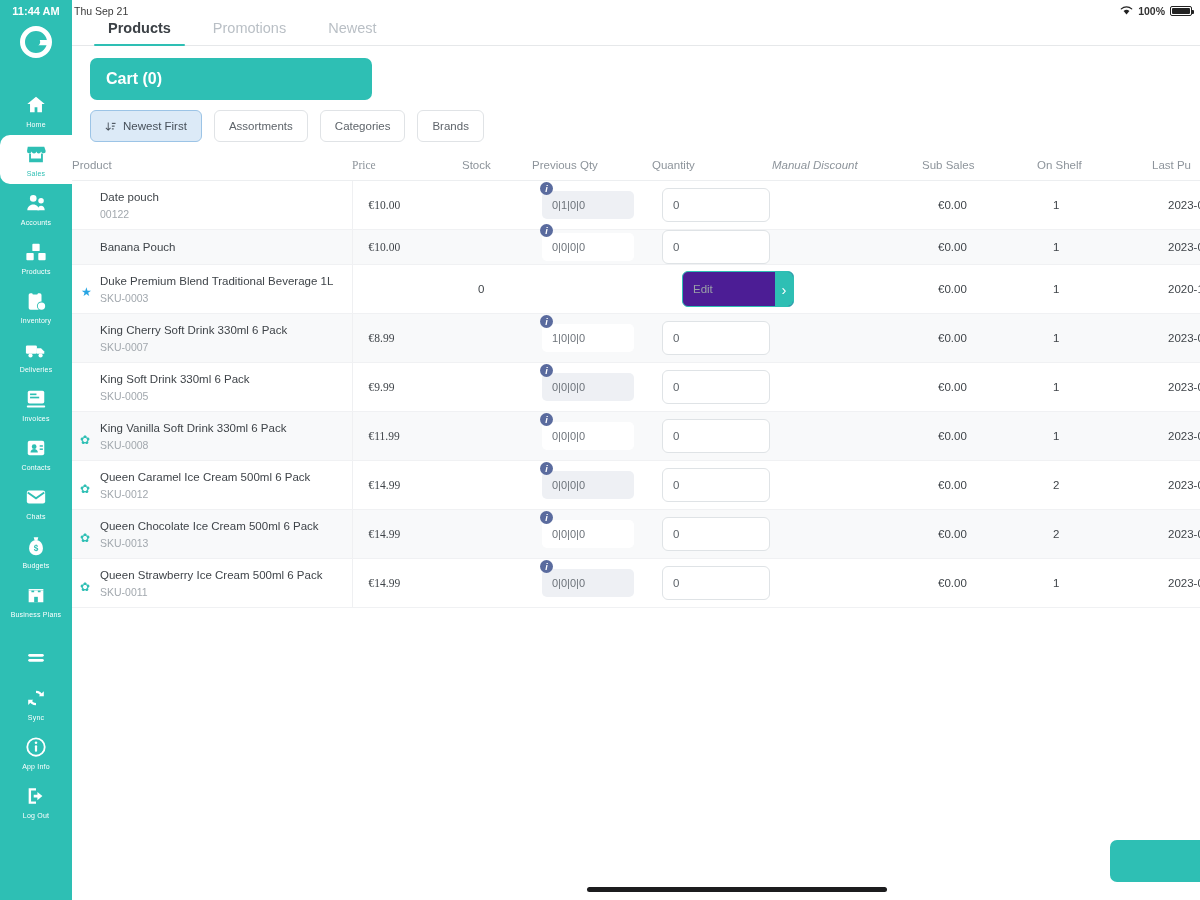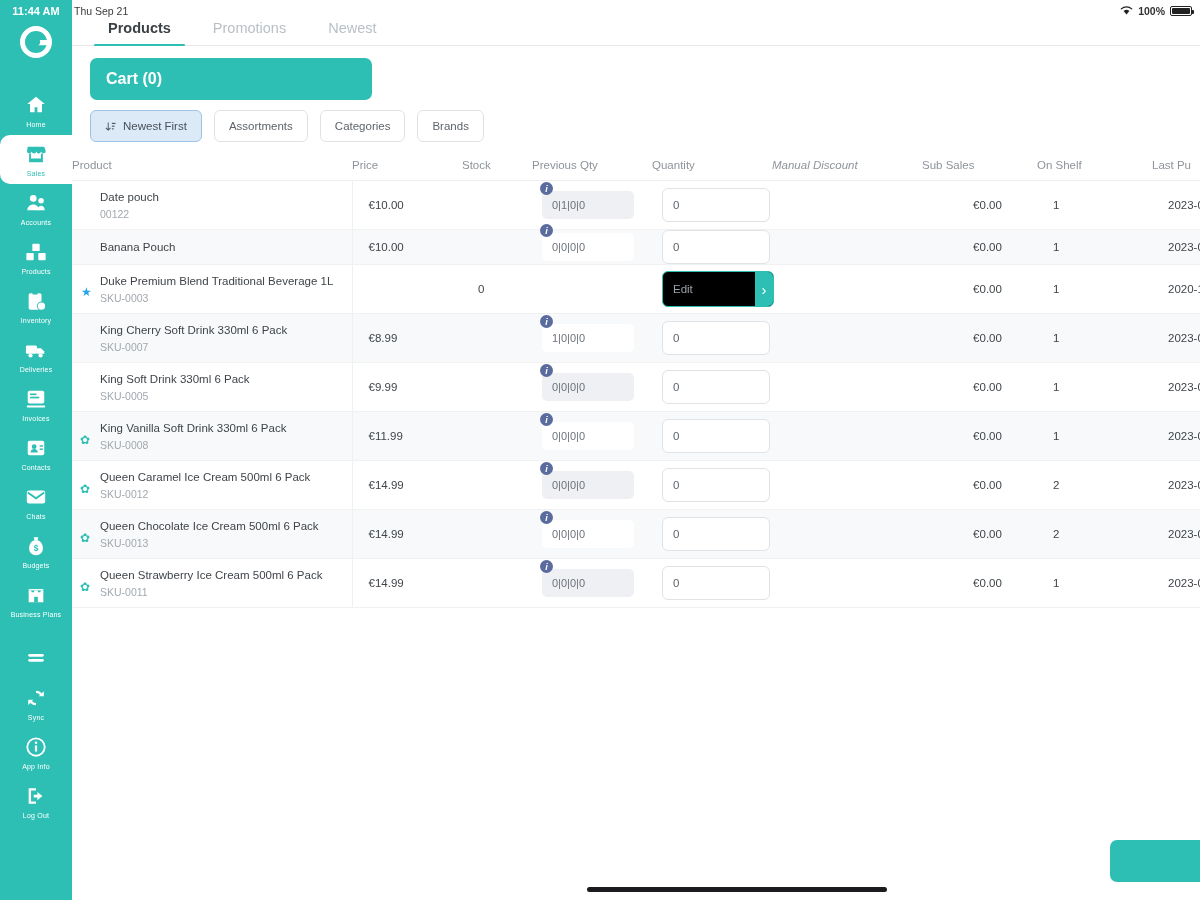--- a/index.html
+++ b/index.html
@@ -83,26 +83,26 @@
   .ptable { width: 1330px; border-collapse: collapse; table-layout: fixed; }
   .ptable thead th {
     font-size: 11.5px; color: #8d949b; font-weight: normal; text-align: left;
     padding: 7px 0 9px 0; border-bottom: 1px solid #eceef0; background:#fff;
   }
   .ptable tbody td { border-bottom: 1px solid #f0f1f3; vertical-align: middle; font-size: 11.5px; color:#3f4449; }
   .ptable tbody tr.alt td { background: #f8f9fa; }
   .ptable tbody tr td:first-child { border-right: 1px solid #eff0f2; }
 
   .c-prod   { width: 280px; padding-left: 16px; }
-  .c-price  { width: 110px; padding-left: 16px; }
+  .c-price  { width: 110px; padding-left: 16px; font-family: Liberation Serif, serif; }
   .c-stock  { width: 70px;  padding-left: 16px; }
   .c-prev   { width: 120px; padding-left: 10px; }
   .c-qty    { width: 120px; padding-left: 10px; }
   .c-disc   { width: 150px; padding-left: 16px; font-style: italic; }
-  .c-sub    { width: 115px; padding-left: 16px; text-align: center; }
+  .c-sub    { width: 115px; padding-left: 16px; }
   .c-shelf  { width: 115px; padding-left: 16px; }
   .c-last   { width: 250px; padding-left: 16px; }
 
   .prod-cell { display: flex; align-items: center; gap: 12px; padding: 9px 0 9px 16px; }
   .thumb { width: 38px; height: 38px; border-radius: 9px; flex: 0 0 38px; position: relative; overflow: visible; }
   .thumb .inner { position:absolute; inset:0; border-radius:9px; overflow:hidden; display:flex; align-items:flex-end; justify-content:center; }
   .scoop { width: 22px; height: 22px; margin-bottom: 3px; position: relative; }
   .pouch { width: 16px; height: 24px; border-radius: 3px; margin-bottom: 5px; display:flex; align-items:center; justify-content:center; }
   .badge-star { position:absolute; left:-7px; top:-3px; font-size: 12px; color:#29a5e3; line-height:1; }
   .badge-leaf { position:absolute; left:-8px; top:-2px; font-size: 12px; color:#2ebfb4; line-height:1; }
@@ -119,21 +119,21 @@
     position: absolute; left: -2px; top: -9px; width: 13px; height: 13px; border-radius: 50%;
     background: #5a6b9e; color: #fff; font-size: 9px; font-weight: bold;
     display: flex; align-items: center; justify-content: center; font-style: italic;
   }
   .qty-input {
     width: 108px; height: 34px; border: 1px solid #dfe3e6; border-radius: 6px;
     background: #fff; font-size: 11.5px; color: #5e646a; padding: 0 10px;
     outline: none; font-family: inherit;
   }
   .qty-edit { width: 112px; height: 36px; border: 1.5px solid #2ebfb4; border-radius: 6px;
-              display: flex; overflow: hidden; background: #000000; }
+              display: flex; overflow: hidden; background: #4c1d95; margin-left: 20px; }
   .qty-edit input { flex: 1 1 auto; border:none; outline:none; padding: 0 10px; font-size: 11.5px;
                     color:#9aa1a8; font-family: inherit; background: transparent; min-width: 0; }
   .qty-edit .go { width: 38px; background: #2ebfb4; border:none; color:#fff; font-size: 15px; cursor:pointer;
                   display:flex; align-items:center; justify-content:center; }
 
   
   .footer { height: 78px; display: flex; align-items: center; justify-content: flex-end; padding-right: 0; background:#fff; }
   .complete-btn {
     width: 292px; height: 42px; background: #2ebfb4; border: none; border-radius: 7px;
     color: #fff; font-size: 14.5px; font-weight: bold; cursor: pointer; font-family: inherit;

